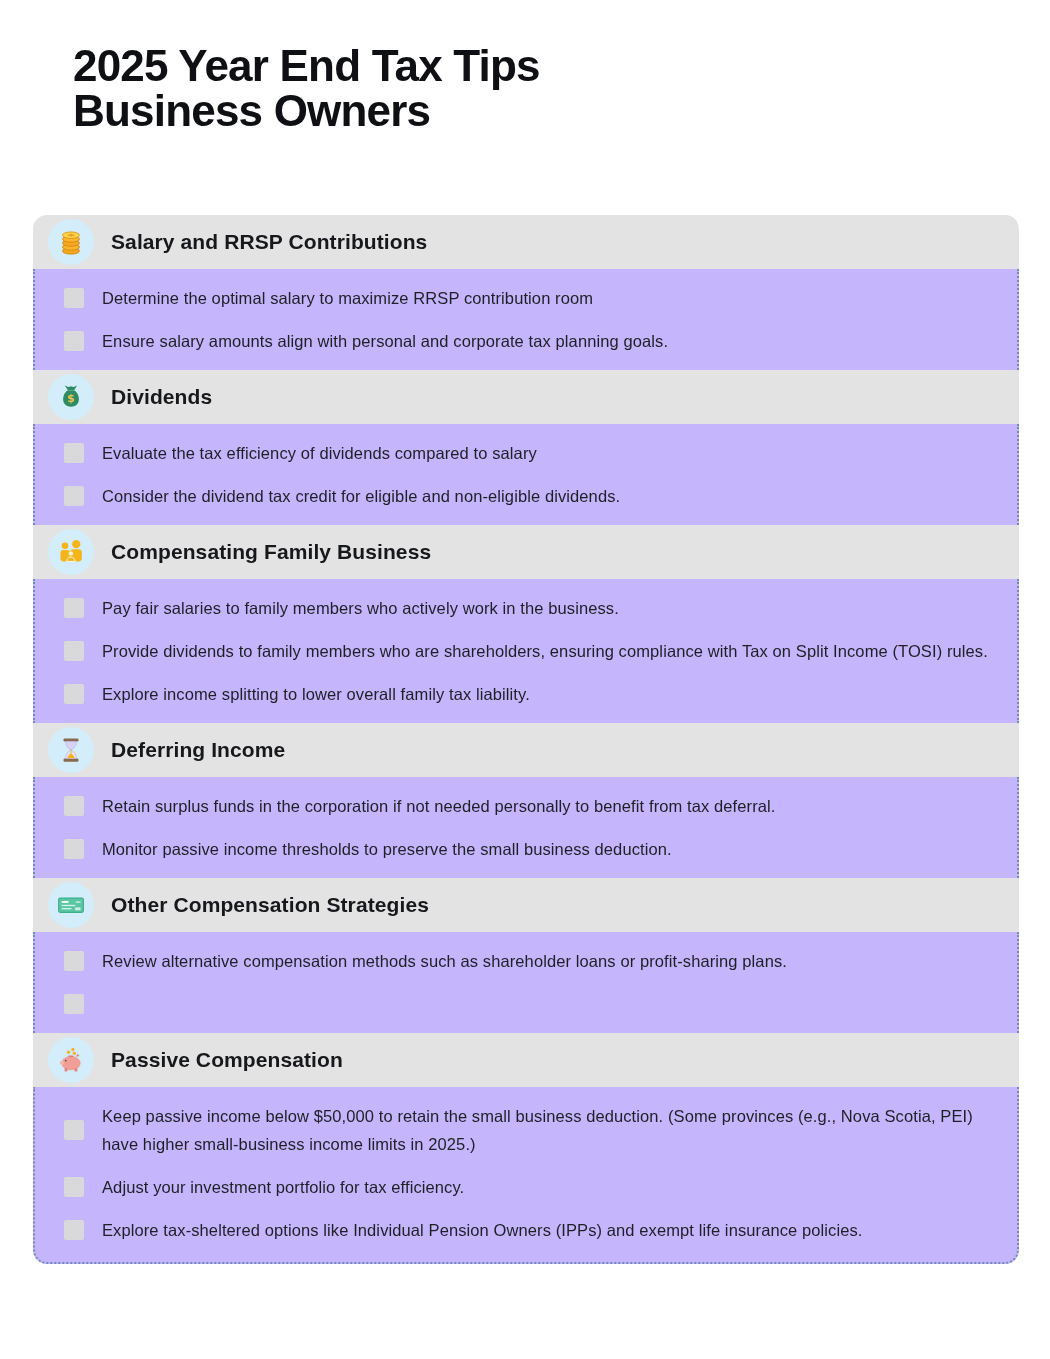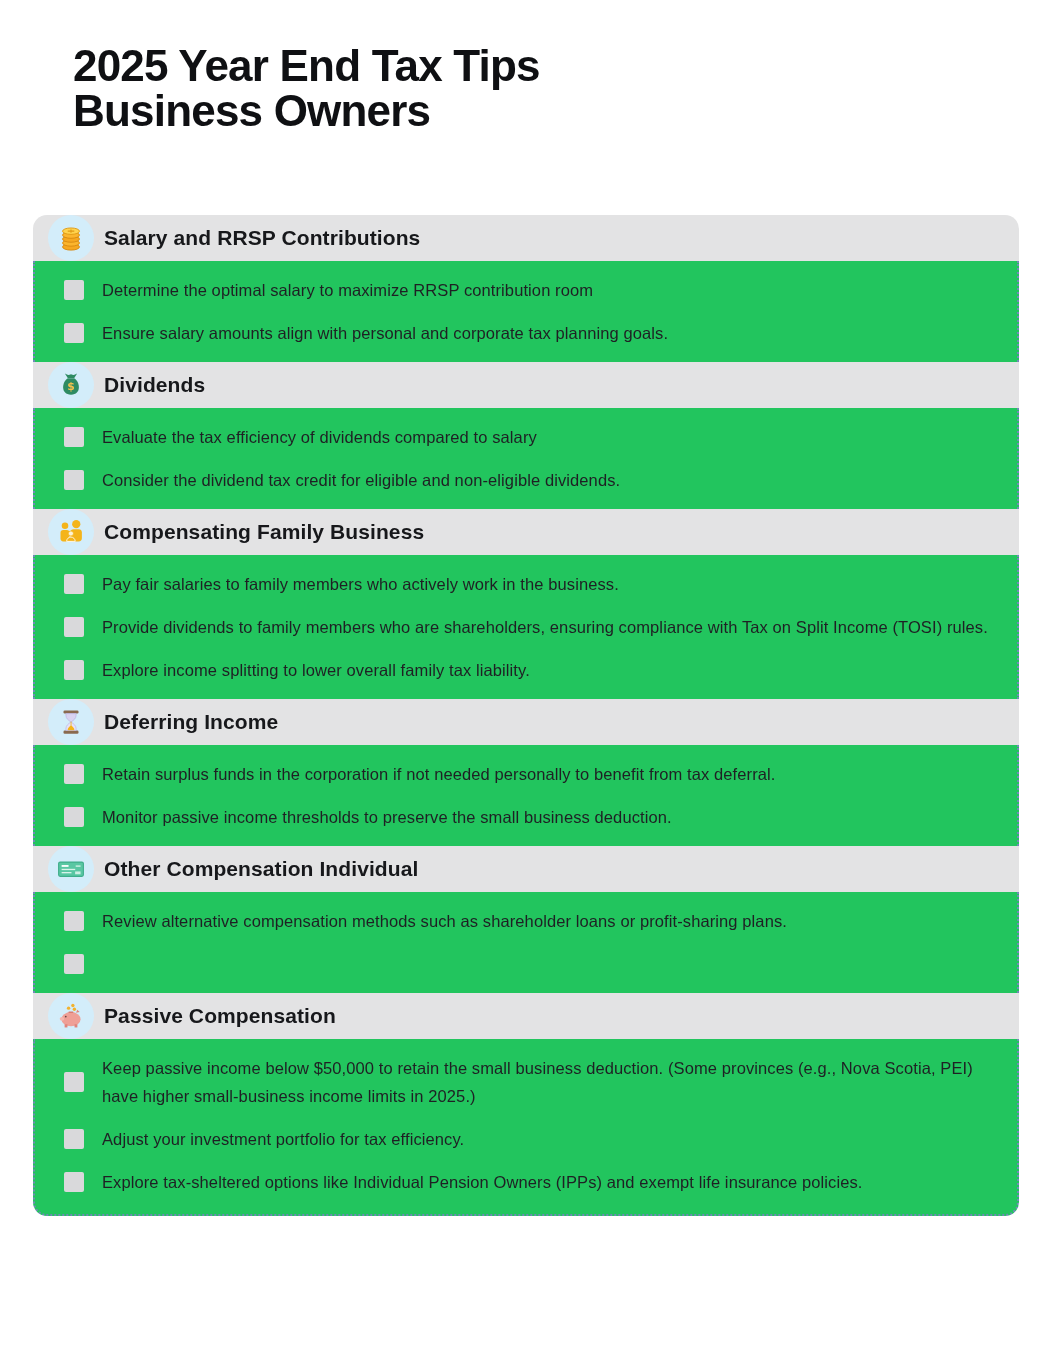--- a/index.html
+++ b/index.html
@@ -18,39 +18,39 @@
   .page-title{
     position:absolute;top:44px;left:31px;
     font-size:44px;font-weight:bold;color:#0f1013;
     line-height:1.02;letter-spacing:-0.8px;margin-left:42px;
   }
   .board{
     position:absolute;top:215px;left:33px;width:986px;
   }
   .section-header{
     background:var(--header-bg);
-    height:46px;
+    height:54px;
     display:flex;align-items:center;
-    padding-left:15px;gap:10px;
+    padding-left:15px;gap:17px;
   }
   .section:first-child .section-header{
     border-radius:14px 14px 0 0;
   }
   .section-title{
     font-size:21px;font-weight:700;color:#17181b;letter-spacing:0.1px;
   }
   .icon-circle{
     width:46px;height:46px;border-radius:50%;
     background:var(--circle);
     display:flex;align-items:center;justify-content:center;
     flex:none;
   }
   .icon-circle svg{width:30px;height:30px;display:block;}
   .section-items{
-    background:#22c55e;
+    background:#c4b5fd;
     border-left:2px dotted var(--border);
     border-right:2px dotted var(--border);
     padding:15px 0;
     display:flex;flex-direction:column;gap:15px;
   }
   .section:last-child .section-items{
     border-bottom:2px dotted var(--border);
     border-radius:0 0 14px 14px;
     padding-bottom:18px;
   }
@@ -200,21 +200,21 @@
             <svg viewBox="0 0 32 32">
       <rect x="2.8" y="8.6" width="26.4" height="15.2" rx="1.6" fill="#59c7a3" stroke="#3fae8b" stroke-width="1.2"></rect>
       <rect x="6" y="11.8" width="7.4" height="1.9" fill="#ffffff"></rect>
       <rect x="21" y="12.2" width="5.2" height="1.4" fill="#d8f3ea"></rect>
       <rect x="6" y="15.8" width="14.5" height="1.4" fill="#d8f3ea"></rect>
       <rect x="6" y="19.2" width="10.5" height="1.4" fill="#d8f3ea"></rect>
       <rect x="20.4" y="18.6" width="5.8" height="3" fill="#cfeee4"></rect>
     </svg>
           </span>
       </span>
-      <span class="section-title">Other Compensation Individual</span>
+      <span class="section-title">Other Compensation Strategies</span>
     </div>
     <div class="section-items">
   <div class="item">
     <span class="checkbox"></span>
     <span class="item-text">Review alternative compensation methods such as shareholder loans or profit-sharing plans.</span>
   </div>
 
   <div class="item">
     <span class="checkbox"></span>
   </div>

